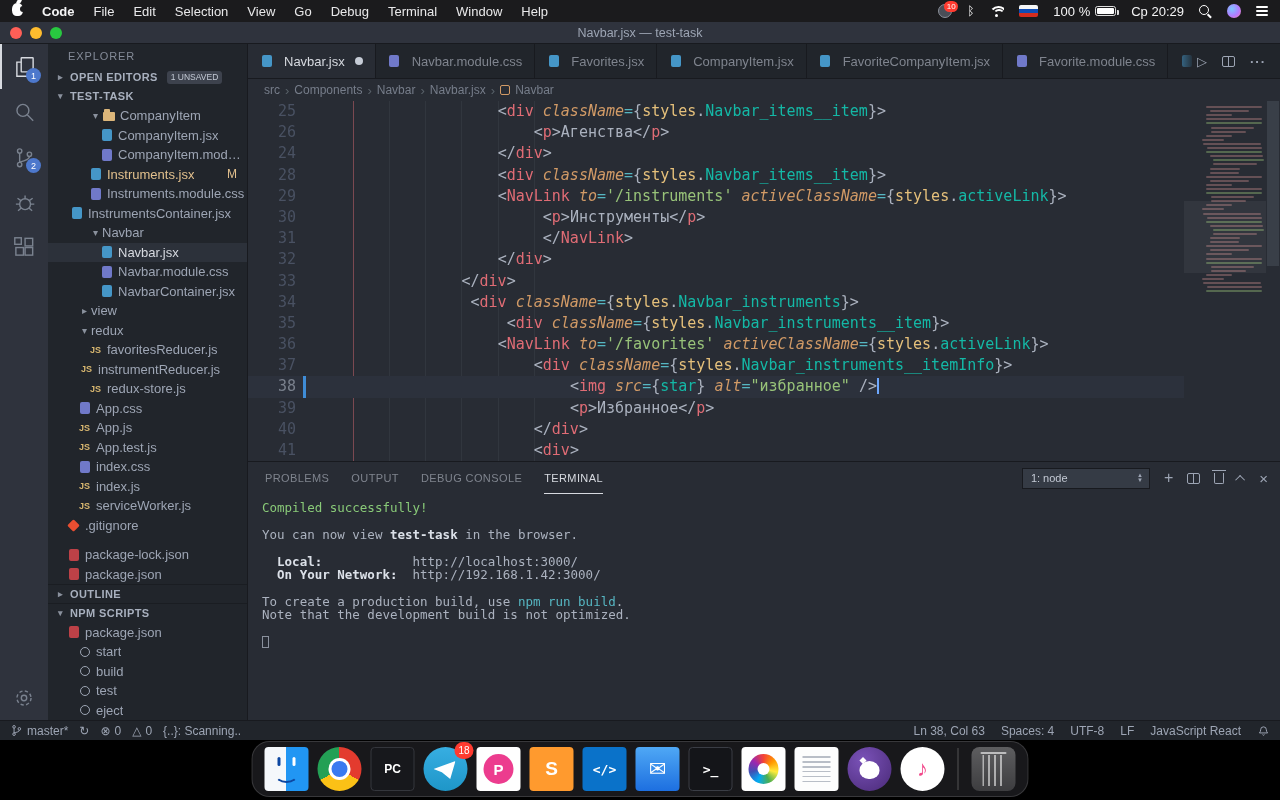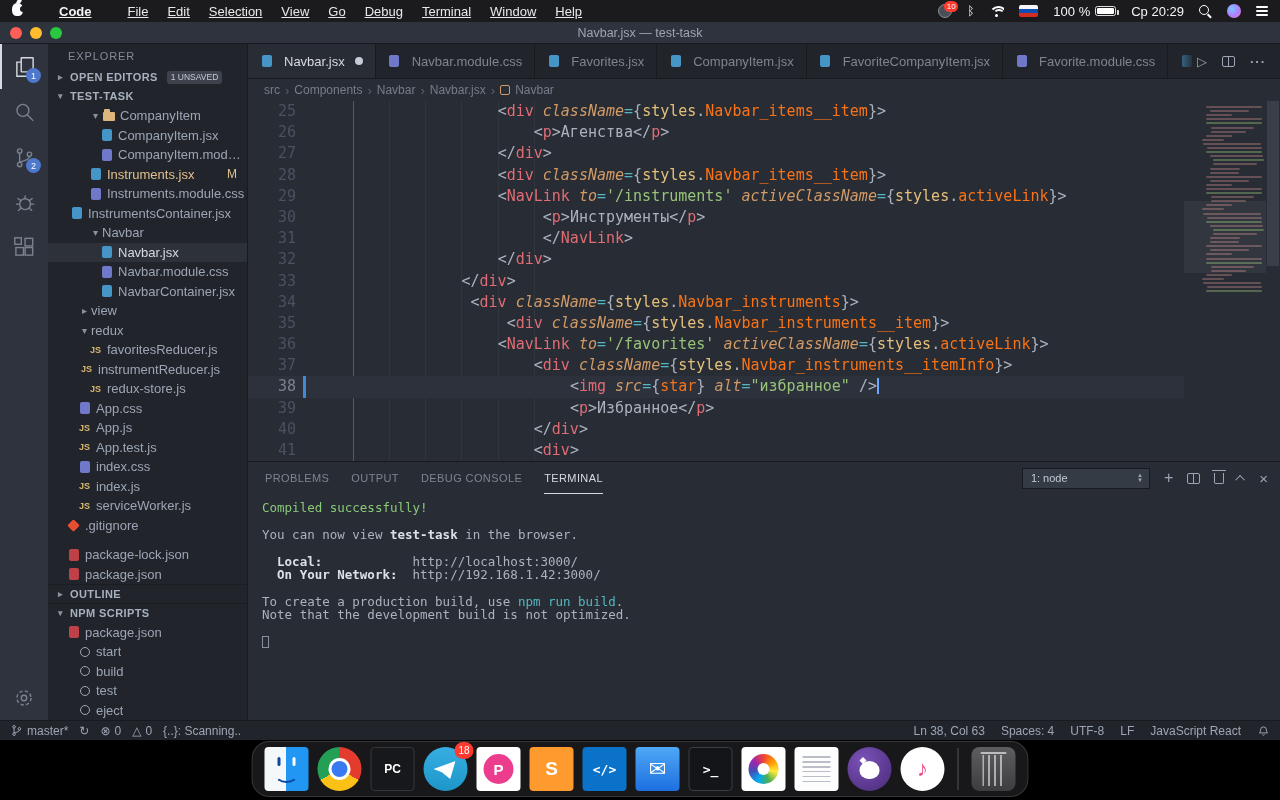--- a/index.html
+++ b/index.html
@@ -1,21 +1,21 @@
 <!DOCTYPE html>
 <html><head>
 <meta charset="utf-8">
 <style>
   * { margin:0; padding:0; box-sizing:border-box; }
   html,body { width:1280px; height:800px; overflow:hidden; background:#000; font-family:"Liberation Sans",sans-serif; }
   .desktop { position:relative; width:1280px; height:800px; background:#000; }
 
   
   .menubar { position:absolute; top:0; left:0; right:0; height:22px; background:#1b1b1d; display:flex; align-items:center; padding:0 12px; color:#f4f4f5; font-size:13px; z-index:50; }
-  .mb-left { display:flex; align-items:center; gap:36px;text-decoration:underline; }
+  .mb-left { display:flex; align-items:center; gap:19px; }
   .apple-shape { width:11px; height:13px; background:#fff; border-radius:45% 45% 42% 42%; position:relative; display:inline-block; }
   .apple-shape::before { content:""; position:absolute; top:-4px; left:5px; width:4px; height:5px; background:#fff; border-radius:60% 0; transform:rotate(28deg); }
   .apple-shape::after { content:""; position:absolute; right:-3px; top:3px; width:6px; height:6px; background:#1b1b1d; border-radius:50%; }
   .mb-app { font-weight:bold; }
   .mb-item { opacity:.95; }
   .mb-right { margin-left:auto; display:flex; align-items:center; gap:15px; }
   .mb-circle { position:relative; width:14px; height:14px; border-radius:50%; background:#4a4e57; border:1px solid #8a8f98; }
   .mb-redbadge { position:absolute; top:-4px; right:-7px; background:#ff3b30; color:#fff; font-size:8px; line-height:11px; height:11px; min-width:14px; text-align:center; border-radius:6px; padding:0 2px; }
   .bt { font-size:12px; color:#fff; }
   .wifi { position:relative; width:15px; height:11px; overflow:hidden; }
@@ -97,21 +97,21 @@
   .guide { position:absolute; top:0; bottom:0; width:1px; background:rgba(171,178,191,.08); }
   .guide.pink { background:rgba(224,108,117,.45); }
   .cl { display:flex; height:21.2px; position:relative; white-space:pre; }
   .cl.cur { background:#2c313c; }
   .ln { flex:0 0 69px; text-align:right; padding-right:21px; color:#495162; }
   .cur .ln { color:#7a818d; }
   .ct { white-space:pre; }
   .gitmark { position:absolute; left:55px; top:0; bottom:0; width:3px; background:#3f8cd6; }
   .caret { display:inline-block; width:2px; height:16px; background:#6ea8fe; vertical-align:-3px; }
   .tk-p { color:#abb2bf; } .tk-t { color:#e06c75; } .tk-a { color:#d19a66; font-style:italic; }
-  .tk-o { color:#56b6c2; } .tk-y { color:#e5c07b; } .tk-v { color:#f97316; }
+  .tk-o { color:#56b6c2; } .tk-y { color:#e5c07b; } .tk-v { color:#14b8a6; }
   .tk-s { color:#98c379; } .tk-x { color:#abb2bf; }
   .minimap { width:82px; flex:0 0 82px; position:relative; padding-top:3px; background:#282c34; }
   .mm { height:2px; margin:2.1px 0 0 4px; border-radius:1px; }
   .mm-view { position:absolute; left:0; right:0; top:100px; height:72px; background:rgba(255,255,255,.05); }
   .vscroll { width:14px; flex:0 0 14px; position:relative; background:#282c34; }
   .vslider { position:absolute; top:0; left:1px; right:1px; height:165px; background:rgba(120,130,145,.22); }
 
   
   .panel { height:259px; border-top:1px solid #181a1f; background:#282c34; display:flex; flex-direction:column; }
   .panel-head { height:32px; display:flex; align-items:center; padding:0 12px 0 17px; }
@@ -479,21 +479,21 @@
           <div class="code-col">
             <div class="guide pink" style="left:105px"></div>
             <div class="guide" style="left:141px"></div>
             <div class="guide" style="left:177px"></div>
             <div class="guide" style="left:213px"></div>
             <div class="guide" style="left:250px"></div>
             <div class="guide" style="left:286px"></div>
             <div id="code-lines">
                 <div class="cl"><span class="ln">25</span><span class="ct">                    <span class="tk-p">&lt;</span><span class="tk-t">div</span><span class="tk-x"> </span><span class="tk-a">className</span><span class="tk-o">=</span><span class="tk-p">{</span><span class="tk-y">styles</span><span class="tk-p">.</span><span class="tk-v">Navbar_items__item</span><span class="tk-p">}&gt;</span></span></div>
                 <div class="cl"><span class="ln">26</span><span class="ct">                        <span class="tk-p">&lt;</span><span class="tk-t">p</span><span class="tk-p">&gt;</span><span class="tk-x">Агенства</span><span class="tk-p">&lt;/</span><span class="tk-t">p</span><span class="tk-p">&gt;</span></span></div>
-                <div class="cl"><span class="ln">27</span><span class="ct">                    <span class="tk-p">&lt;/</span><span class="tk-t">div</span><span class="tk-p">&gt;</span></span></div>
+                <div class="cl"><span class="ln">24</span><span class="ct">                    <span class="tk-p">&lt;/</span><span class="tk-t">div</span><span class="tk-p">&gt;</span></span></div>
                 <div class="cl"><span class="ln">28</span><span class="ct">                    <span class="tk-p">&lt;</span><span class="tk-t">div</span><span class="tk-x"> </span><span class="tk-a">className</span><span class="tk-o">=</span><span class="tk-p">{</span><span class="tk-y">styles</span><span class="tk-p">.</span><span class="tk-v">Navbar_items__item</span><span class="tk-p">}&gt;</span></span></div>
                 <div class="cl"><span class="ln">29</span><span class="ct">                    <span class="tk-p">&lt;</span><span class="tk-t">NavLink</span><span class="tk-x"> </span><span class="tk-a">to</span><span class="tk-o">=</span><span class="tk-s">'/instruments'</span><span class="tk-x"> </span><span class="tk-a">activeClassName</span><span class="tk-o">=</span><span class="tk-p">{</span><span class="tk-y">styles</span><span class="tk-p">.</span><span class="tk-v">activeLink</span><span class="tk-p">}&gt;</span></span></div>
                 <div class="cl"><span class="ln">30</span><span class="ct">                         <span class="tk-p">&lt;</span><span class="tk-t">p</span><span class="tk-p">&gt;</span><span class="tk-x">Инструменты</span><span class="tk-p">&lt;/</span><span class="tk-t">p</span><span class="tk-p">&gt;</span></span></div>
                 <div class="cl"><span class="ln">31</span><span class="ct">                         <span class="tk-p">&lt;/</span><span class="tk-t">NavLink</span><span class="tk-p">&gt;</span></span></div>
                 <div class="cl"><span class="ln">32</span><span class="ct">                    <span class="tk-p">&lt;/</span><span class="tk-t">div</span><span class="tk-p">&gt;</span></span></div>
                 <div class="cl"><span class="ln">33</span><span class="ct">                <span class="tk-p">&lt;/</span><span class="tk-t">div</span><span class="tk-p">&gt;</span></span></div>
                 <div class="cl"><span class="ln">34</span><span class="ct">                 <span class="tk-p">&lt;</span><span class="tk-t">div</span><span class="tk-x"> </span><span class="tk-a">className</span><span class="tk-o">=</span><span class="tk-p">{</span><span class="tk-y">styles</span><span class="tk-p">.</span><span class="tk-v">Navbar_instruments</span><span class="tk-p">}&gt;</span></span></div>
                 <div class="cl"><span class="ln">35</span><span class="ct">                     <span class="tk-p">&lt;</span><span class="tk-t">div</span><span class="tk-x"> </span><span class="tk-a">className</span><span class="tk-o">=</span><span class="tk-p">{</span><span class="tk-y">styles</span><span class="tk-p">.</span><span class="tk-v">Navbar_instruments__item</span><span class="tk-p">}&gt;</span></span></div>
                 <div class="cl"><span class="ln">36</span><span class="ct">                    <span class="tk-p">&lt;</span><span class="tk-t">NavLink</span><span class="tk-x"> </span><span class="tk-a">to</span><span class="tk-o">=</span><span class="tk-s">'/favorites'</span><span class="tk-x"> </span><span class="tk-a">activeClassName</span><span class="tk-o">=</span><span class="tk-p">{</span><span class="tk-y">styles</span><span class="tk-p">.</span><span class="tk-v">activeLink</span><span class="tk-p">}&gt;</span></span></div>
                 <div class="cl"><span class="ln">37</span><span class="ct">                        <span class="tk-p">&lt;</span><span class="tk-t">div</span><span class="tk-x"> </span><span class="tk-a">className</span><span class="tk-o">=</span><span class="tk-p">{</span><span class="tk-y">styles</span><span class="tk-p">.</span><span class="tk-v">Navbar_instruments__itemInfo</span><span class="tk-p">}&gt;</span></span></div>

